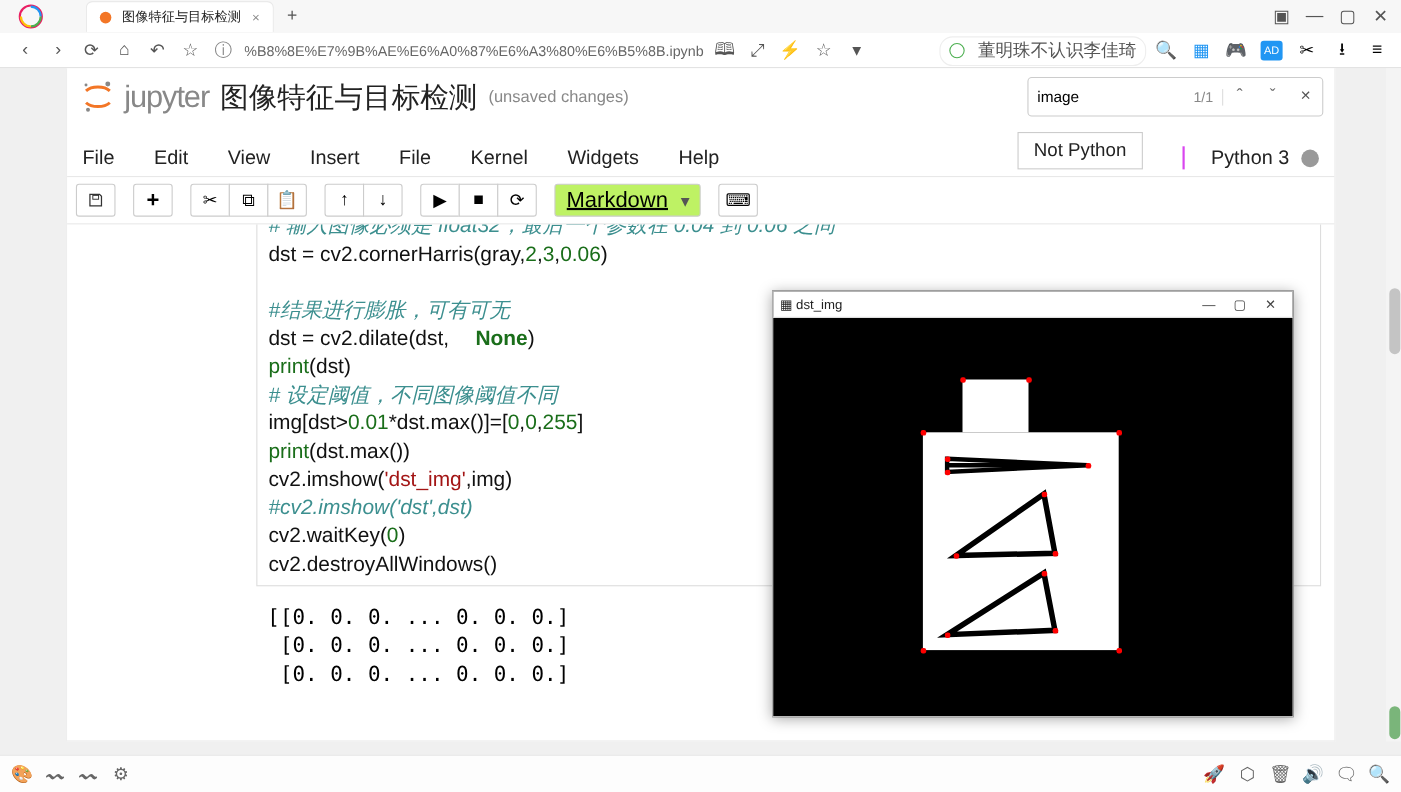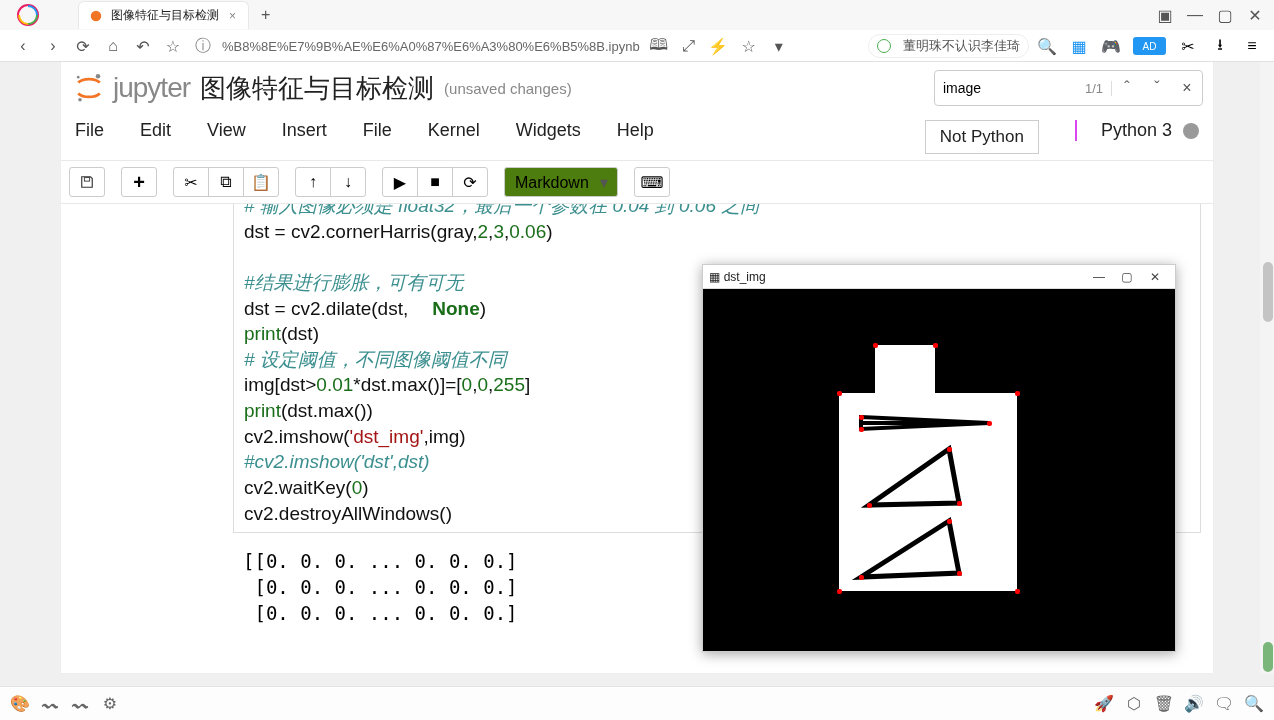--- a/index.html
+++ b/index.html
@@ -18,53 +18,53 @@
 .win-controls { display: flex; gap: 4px; align-items: center; padding-right: 6px; }
 .win-btn { width: 26px; height: 26px; display: flex; align-items: center; justify-content: center; cursor: pointer; color: #555; }
 
 .addr-bar { height: 32px; display: flex; align-items: center; gap: 8px; padding: 0 12px; }
 .nav-btn { width: 22px; height: 22px; display: flex; align-items: center; justify-content: center; cursor: pointer; color: #555; border-radius: 4px; }
 .url-text { flex: 0 1 auto; font-size: 13px; color: #666; white-space: nowrap; overflow: hidden; }
 .lock-icon { color: #888; }
 .addr-spacer { flex: 1; }
 .right-icons { display: flex; gap: 12px; align-items: center; }
 .right-icon { width: 20px; height: 20px; display: flex; align-items: center; justify-content: center; cursor: pointer; }
-.search-pill { display: flex; align-items: center; gap: 12px; padding: 2px 8px; border-radius: 12px; border: 1px solid #eee; font-size: 13px; color: #555; }
+.search-pill { display: flex; align-items: center; gap: 12px; padding: 2px 8px; border-radius: 12px; border: 1px solid #eee; font-size: 16px; color: #555; }
 .search-pill-icon { width: 14px; height: 14px; border: 1.5px solid #4caf50; border-radius: 50%; }
 
 
 .jupyter-area { position: relative; background: #fff; margin: 0 60px; border: 1px solid #eee; border-top: none; height: 612px; }
 .jh-row1 { display: flex; align-items: center; padding: 8px 10px; gap: 10px; }
 .jupyter-logo { display: flex; align-items: center; gap: 6px; }
 .jupyter-logo-icon { width: 36px; height: 36px; }
 .jupyter-word { font-size: 28px; color: #888; font-weight: 500; letter-spacing: -1px; }
 .nb-title { font-size: 26px; color: #222; font-weight: 500; }
 .nb-status { font-size: 15px; color: #888; }
 .jh-row1 .spacer { flex: 1; }
 .find-box { display: flex; align-items: center; border: 1px solid #ccc; border-radius: 4px; height: 36px; }
 .find-input { border: none; padding: 4px 8px; width: 150px; font-size: 14px; outline: none; background: transparent; }
 .find-count { font-size: 13px; color: #888; padding-right: 8px; border-right: 1px solid #ddd; }
 .find-nav { width: 30px; text-align: center; cursor: pointer; color: #666; }
 .find-close { width: 30px; text-align: center; cursor: pointer; color: #555; font-size: 16px; }
 
-.menu-bar { display: flex; align-items: flex-start; padding: 6px 14px; gap: 36px; font-size: 18px; color: #222; border-bottom: 1px solid #e8e8e8; }
+.menu-bar { display: flex; align-items: flex-end; padding: 6px 14px; gap: 36px; font-size: 18px; color: #222; border-bottom: 1px solid #e8e8e8; }
 .menu-item { cursor: pointer; }
 .menu-spacer { flex: 1; }
 .not-trusted { border: 1px solid #ccc; padding: 6px 14px; font-size: 17px; cursor: pointer; }
 .kernel-name { font-size: 18px; color: #222; padding-left: 24px; border-left: 2px solid #d946ef; }
 .kernel-dot { display: inline-block; width: 16px; height: 16px; border-radius: 50%; background: #999; vertical-align: middle; margin-left: 6px; }
 
 .toolbar-row { display: flex; align-items: center; padding: 6px 8px; gap: 4px; border-bottom: 1px solid #e8e8e8; }
 .tb-btn { width: 36px; height: 30px; border: 1px solid #ccc; display: flex; align-items: center; justify-content: center; cursor: pointer; background: #fff; border-radius: 3px; }
 .tb-group { display: flex; }
 .tb-group .tb-btn { border-radius: 0; margin-left: -1px; }
 .tb-group .tb-btn:first-child { border-radius: 3px 0 0 3px; margin-left: 0; }
 .tb-group .tb-btn:last-child { border-radius: 0 3px 3px 0; }
 .tb-gap { width: 8px; }
-.cell-type { height: 30px; border: 1px solid #ccc; padding: 2px 28px 2px 10px; font-size: 16px; background: #4d7c0f; cursor: pointer; border-radius: 3px; appearance: none; position: relative; }
+.cell-type { height: 30px; border: 1px solid #ccc; padding: 2px 28px 2px 10px; font-size: 20px; background: #bef264; cursor: pointer; border-radius: 3px; appearance: none; position: relative; text-decoration: underline; }
 .cell-type-wrap { position: relative; }
 .cell-type-wrap::after { content: '▾'; position: absolute; right: 10px; top: 6px; pointer-events: none; color: #555; }
 
 
 .nb-body { position: relative; overflow: hidden; height: 450px; padding: 12px 0; }
 .cell { margin: 0 12px 12px 12px; border: 1px solid #ddd; padding: 6px 10px; }
 .code { font-family: "DejaVu Sans Mono", Menlo, Consolas, monospace; font-size: 19px; line-height: 1.35; white-space: pre; color: #111; }
 .code .cmt { color: #3c8f8f; font-style: italic; }
 .code .num { color: #1a6e1a; }
 .code .none { color: #1a6e1a; font-weight: bold; margin-left: 24px; }
@@ -135,21 +135,21 @@
     <div class="nav-btn">▾</div>
     <div class="addr-spacer"></div>
     <div class="search-pill">
       <span class="search-pill-icon"></span>
       <span>董明珠不认识李佳琦</span>
     </div>
     <div class="right-icons">
       <div class="right-icon">🔍</div>
       <div class="right-icon" style="color:#2196f3;">▦</div>
       <div class="right-icon" style="color:#ff5722;">🎮</div>
-      <div class="right-icon" style="background:#2196f3;color:#fff;border-radius:3px;font-size:10px;width:33px;height:18px;">AD</div>
+      <div class="right-icon" style="background:#2196f3;color:#fff;border-radius:3px;font-size:10px;width:20px;height:18px;">AD</div>
       <div class="right-icon">✂</div>
       <div class="right-icon">⭳</div>
       <div class="right-icon">≡</div>
     </div>
   </div>
 </div>
 
 <div class="jupyter-area">
   <div class="jh-row1">
     <div class="jupyter-logo">

